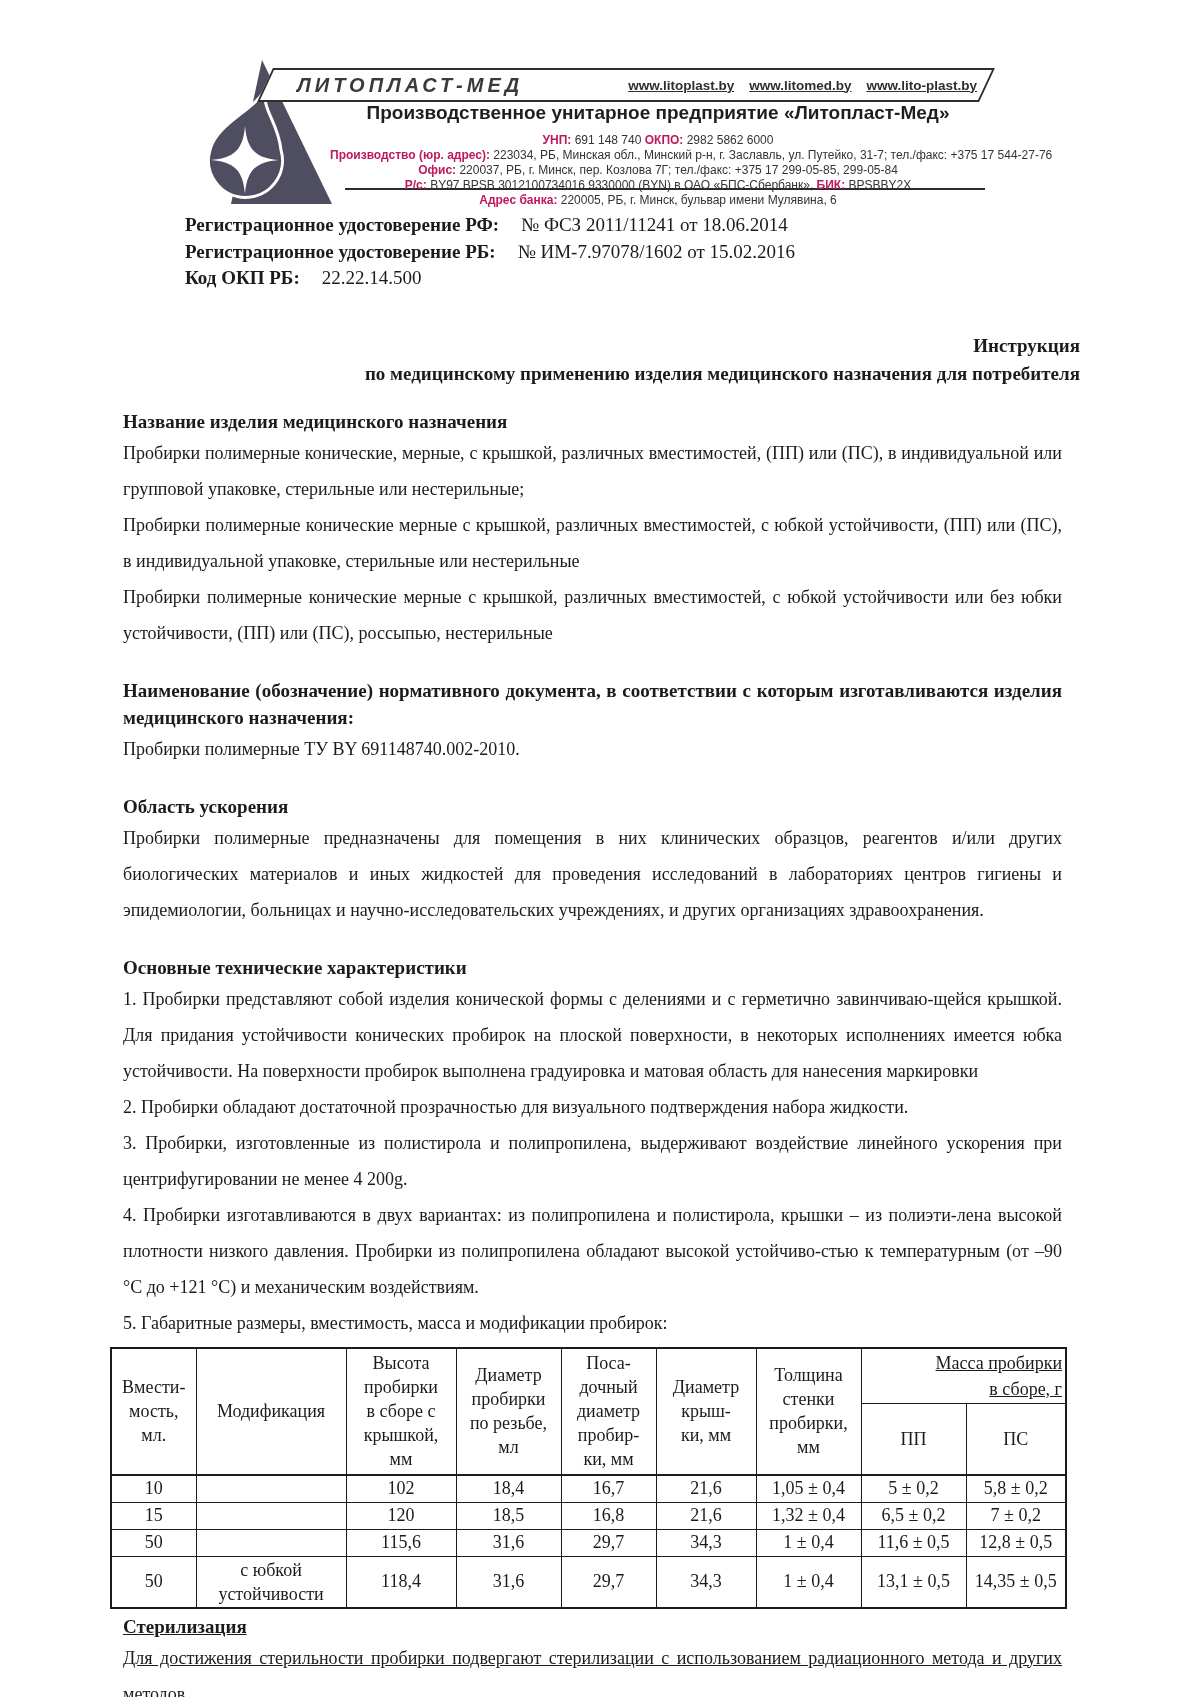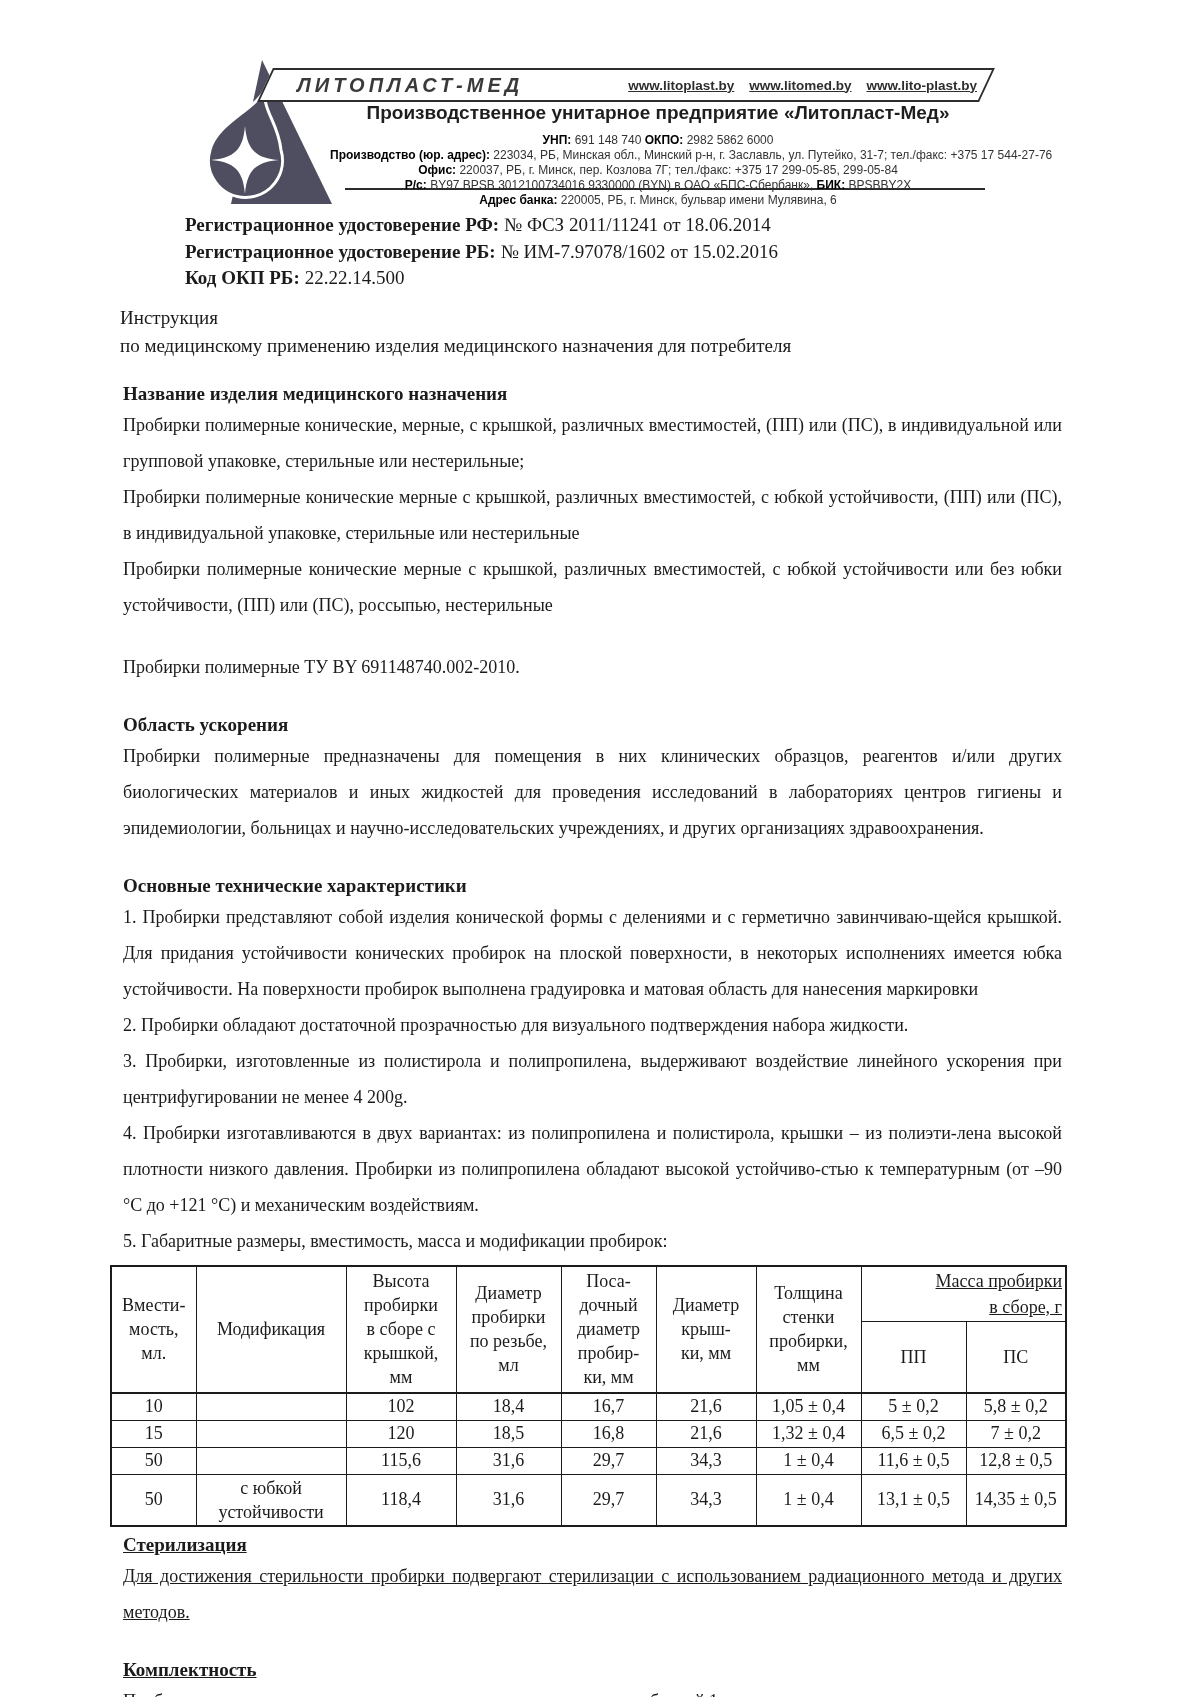--- a/index.html
+++ b/index.html
@@ -30,27 +30,27 @@
     font-family:"Liberation Sans",sans-serif;font-weight:bold;font-size:13.5px;
     color:#2e2e2e;display:flex;gap:15px;white-space:nowrap;
   }
   .site{text-decoration:underline;}
   .hinfo{
     position:absolute;left:330px;top:44px;width:656px;text-align:center;
     font-family:"Liberation Sans",sans-serif;z-index:3;
   }
   .company{font-size:19px;font-weight:bold;color:#1e1e1e;margin-bottom:9px;white-space:nowrap;}
   .iline{font-size:12px;line-height:15px;color:#333;white-space:nowrap;}
-  .iline b{color:#000000;}
+  .iline b{color:#be185d;}
   .hrule{position:absolute;left:345px;top:130px;width:640px;height:2px;background:#2b2b2b;}
   
   .reg{margin:18px 0 0 185px;font-size:19px;line-height:26.5px;}
-  .regline b{margin-right:5px;}
-  
-  .title{margin-top:12px;text-align:left;font-weight:normal;font-size:19px;line-height:28px;padding:0 120px;}
+  .regline b{margin-right:22px;}
+  
+  .title{margin-top:40px;text-align:right;font-weight:bold;font-size:19px;line-height:28px;padding:0 120px;}
   
   .content{padding:0 138px 0 123px;}
   #sections-main{margin-top:20px;}
   .sec{margin-top:26px;}
   .sec:first-child{margin-top:0;}
   .sec-h{font-weight:bold;font-size:19px;line-height:27px;text-align:justify;}
   .para{font-size:18px;line-height:36px;text-align:justify;}
   
   .spec{
     border-collapse:collapse;margin:6px 0 0 -13px;width:955px;
@@ -120,20 +120,21 @@
 
   <div class="content">
     <div id="sections-main">
         <div class="sec">
           <div class="sec-h">Название изделия медицинского назначения</div>
           <div class="para">Пробирки полимерные конические, мерные, с крышкой, различных вместимостей, (ПП) или (ПС), в индивидуальной или групповой упаковке, стерильные или нестерильные;</div>
           <div class="para">Пробирки полимерные конические мерные с крышкой, различных вместимостей, с юбкой устойчивости, (ПП) или (ПС), в индивидуальной упаковке, стерильные или нестерильные</div>
           <div class="para">Пробирки полимерные конические мерные с крышкой, различных вместимостей, с юбкой устойчивости или без юбки устойчивости, (ПП) или (ПС), россыпью, нестерильные</div>
         </div>
         <div class="sec">
+          <div class="sec-h">Наименование (обозначение) нормативного документа, в соответствии с которым изготавливаются изделия медицинского назначения:</div>
           <div class="para">Пробирки полимерные ТУ BY 691148740.002-2010.</div>
         </div>
         <div class="sec">
           <div class="sec-h">Область ускорения</div>
           <div class="para">Пробирки полимерные предназначены для помещения в них клинических образцов, реагентов и/или других биологических материалов и иных жидкостей для проведения исследований в лабораториях центров гигиены и эпидемиологии, больницах и научно-исследовательских учреждениях, и других организациях здравоохранения.</div>
         </div>
         <div class="sec">
           <div class="sec-h">Основные технические характеристики</div>
           <div class="para">1. Пробирки представляют собой изделия конической формы с делениями и с герметично завинчиваю-щейся крышкой. Для придания устойчивости конических пробирок на плоской поверхности, в некоторых исполнениях имеется юбка устойчивости.  На поверхности пробирок выполнена градуировка и матовая область для нанесения маркировки</div>
           <div class="para">2. Пробирки обладают достаточной прозрачностью для визуального подтверждения набора жидкости.</div>

